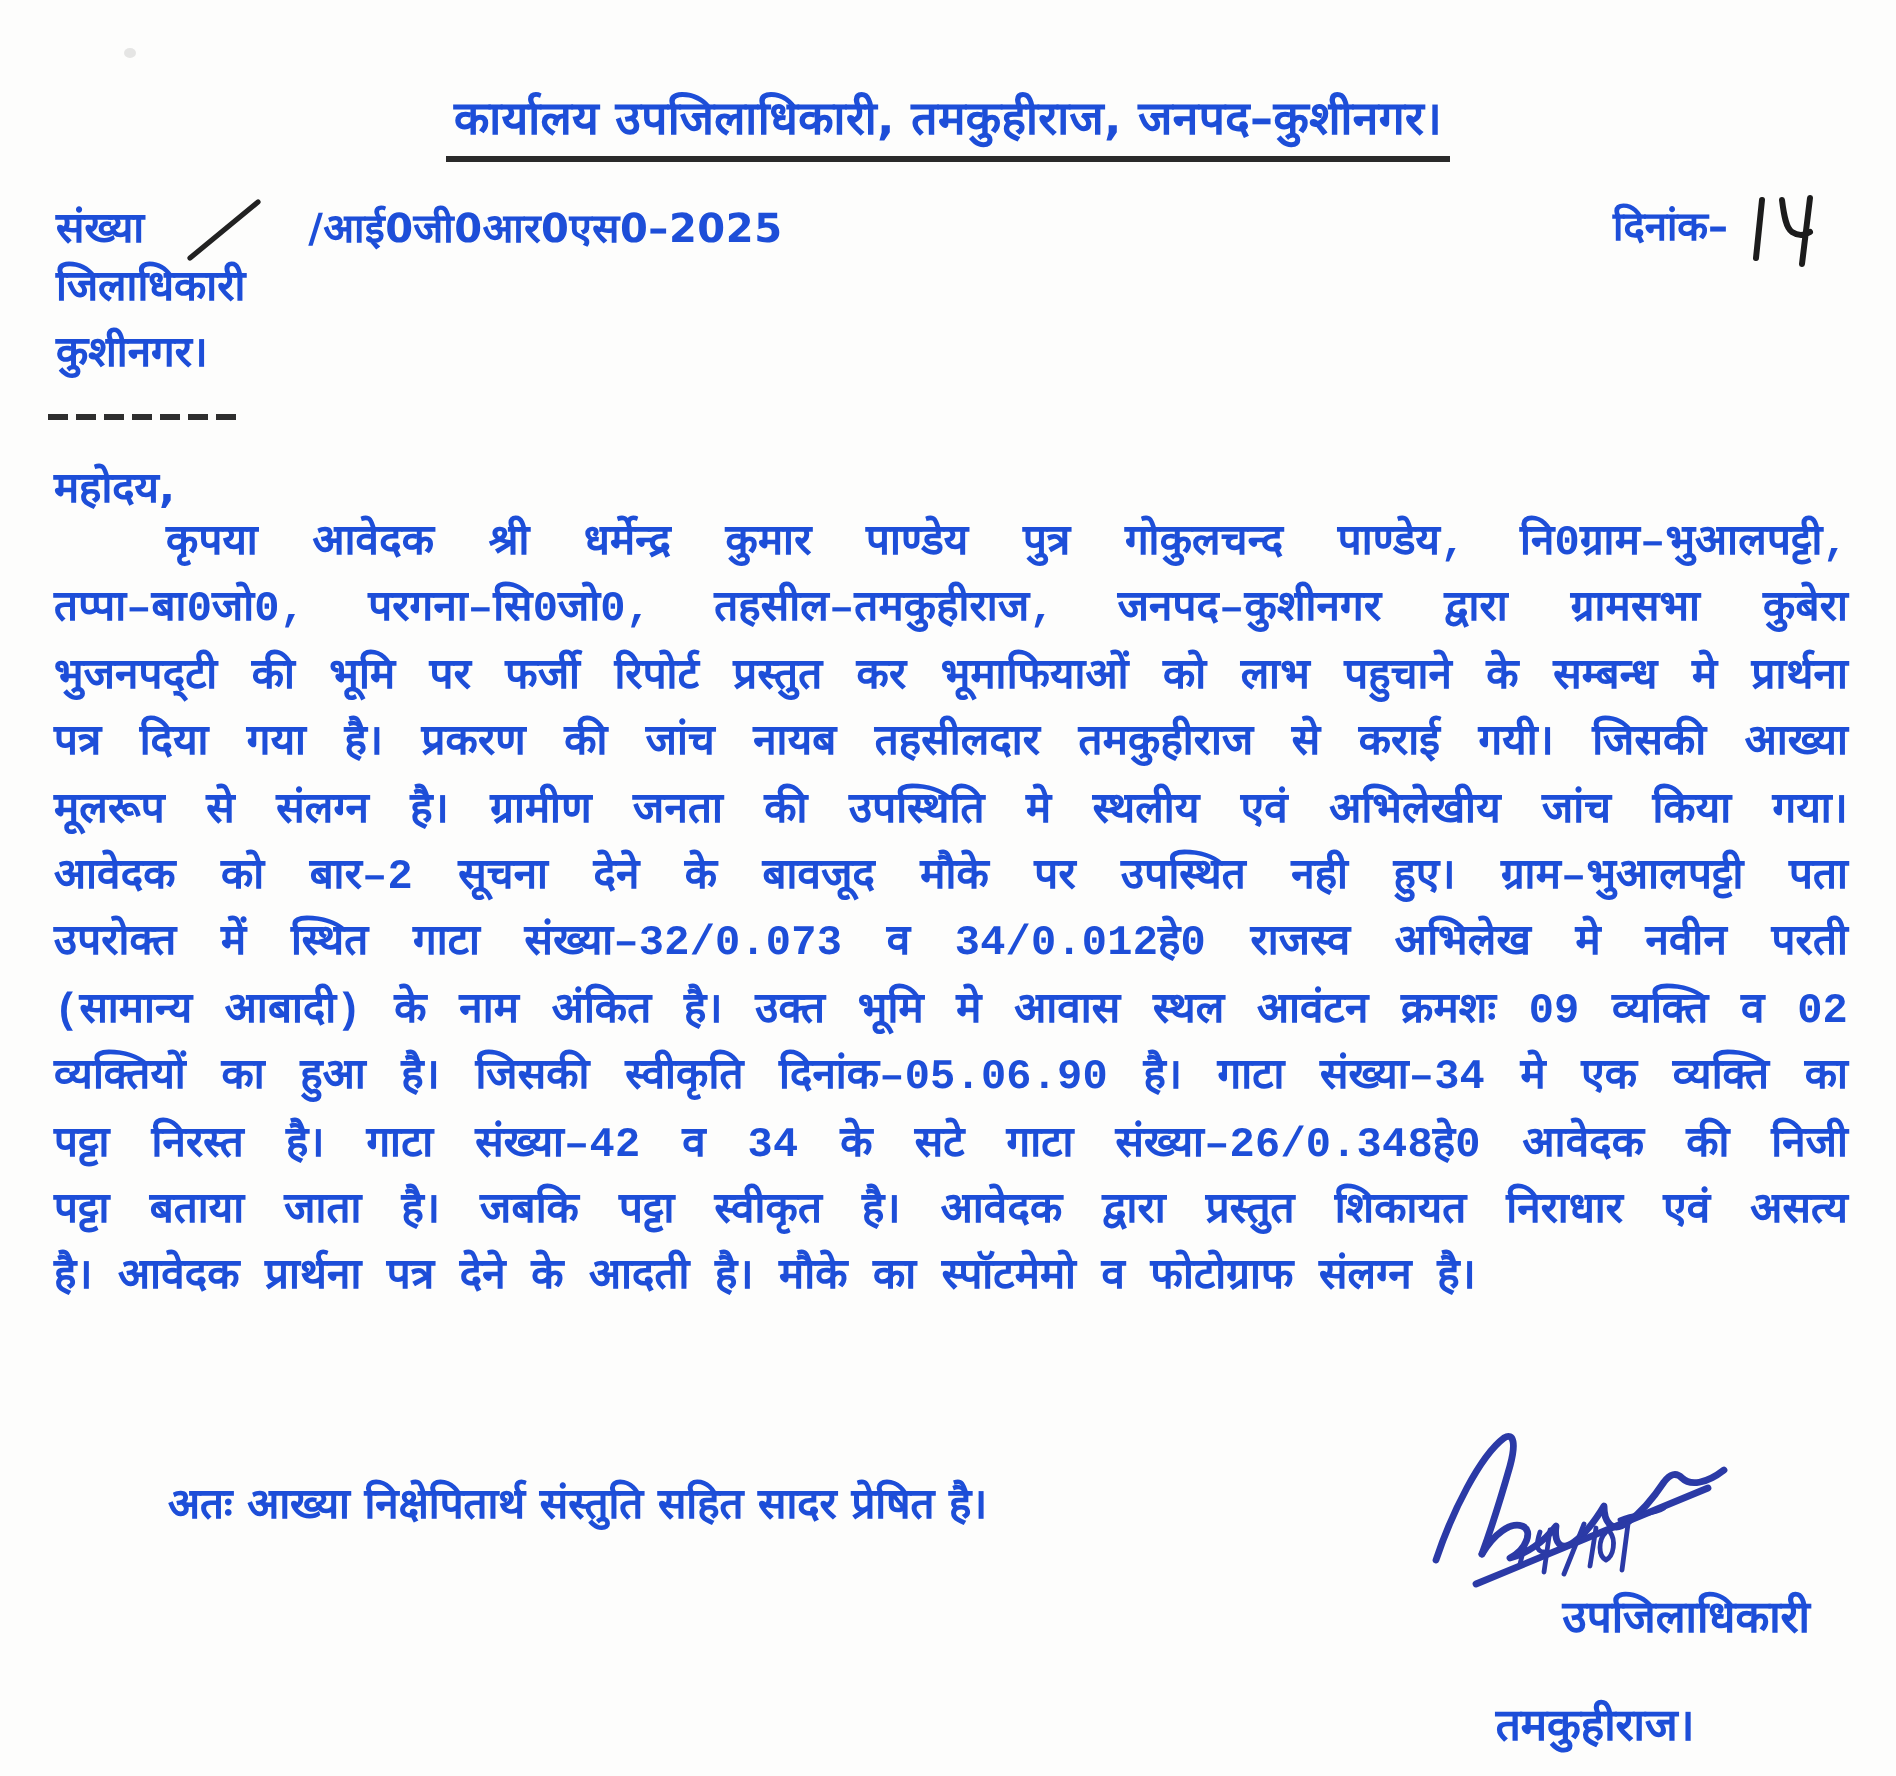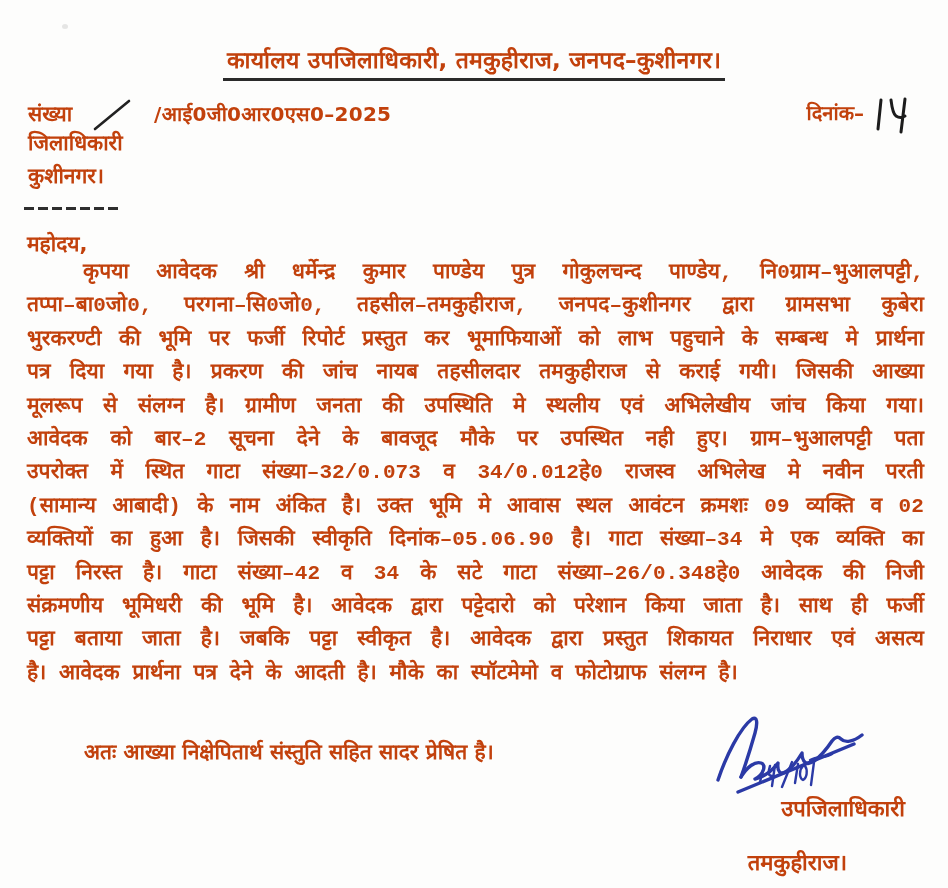--- a/index.html
+++ b/index.html
@@ -2,21 +2,21 @@
 <html><head>
 <meta charset="utf-8">
 <style>
   html,body{margin:0;padding:0;background:#e8e8e6;}
   .page{
     position:relative;
     width:948px;height:888px;
     background:#fdfdfc;
     overflow:hidden;
     font-family:"DejaVu Sans","Liberation Sans",sans-serif;
-    color:#c2410c;
+    color:#1d4ed8;
   }
   .sr{position:absolute;width:1px;height:1px;overflow:hidden;opacity:0;pointer-events:none;}
   .speck{position:absolute;left:62px;top:24px;width:6px;height:5px;border-radius:50%;background:rgba(120,120,120,.18);}
 
   .title-row{position:absolute;top:46px;left:0;width:100%;text-align:center;}
   .title-row .title{
     display:inline-block;
     font-size:23px;font-weight:700;line-height:1.25;
     border-bottom:3px solid #2a2a2a;padding:0 4px 3px;
     letter-spacing:.2px;
@@ -88,29 +88,28 @@
   <div class="addr1">जिलाधिकारी</div>
   <div class="addr2">कुशीनगर।</div>
 
   <div class="dash"></div>
 
   <div class="salutation">महोदय,</div>
 
   <div class="body-block">
     <div class="bline first">कृपया आवेदक श्री धर्मेन्द्र कुमार पाण्डेय पुत्र गोकुलचन्द पाण्डेय, नि0ग्राम–भुआलपट्टी,</div>
     <div class="bline">तप्पा–बा0जो0, परगना–सि0जो0, तहसील–तमकुहीराज, जनपद–कुशीनगर द्वारा ग्रामसभा कुबेरा</div>
-    <div class="bline">भुरकरण्टी की भूमि पर फर्जी रिपोर्ट प्रस्तुत कर भूमाफियाओं को लाभ पहुचाने के सम्बन्ध मे प्रार्थना</div>
+    <div class="bline">भुजनपद्टी की भूमि पर फर्जी रिपोर्ट प्रस्तुत कर भूमाफियाओं को लाभ पहुचाने के सम्बन्ध मे प्रार्थना</div>
     <div class="bline">पत्र दिया गया है। प्रकरण की जांच नायब तहसीलदार तमकुहीराज से कराई गयी। जिसकी आख्या</div>
     <div class="bline">मूलरूप से संलग्न है। ग्रामीण जनता की उपस्थिति मे स्थलीय एवं अभिलेखीय जांच किया गया।</div>
     <div class="bline">आवेदक को बार–2 सूचना देने के बावजूद मौके पर उपस्थित नही हुए। ग्राम–भुआलपट्टी पता</div>
     <div class="bline">उपरोक्त में स्थित गाटा संख्या–32/0.073 व 34/0.012हे0 राजस्व अभिलेख मे नवीन परती</div>
     <div class="bline">(सामान्य आबादी) के नाम अंकित है। उक्त भूमि मे आवास स्थल आवंटन क्रमशः 09 व्यक्ति व 02</div>
     <div class="bline">व्यक्तियों का हुआ है। जिसकी स्वीकृति दिनांक–05.06.90 है। गाटा संख्या–34 मे एक व्यक्ति का</div>
     <div class="bline">पट्टा निरस्त है। गाटा संख्या–42 व 34 के सटे गाटा संख्या–26/0.348हे0 आवेदक की निजी</div>
-    <div class="bline">संक्रमणीय भूमिधरी की भूमि है। आवेदक द्वारा पट्टेदारो को परेशान किया जाता है। साथ ही फर्जी</div>
     <div class="bline">पट्टा बताया जाता है। जबकि पट्टा स्वीकृत है। आवेदक द्वारा प्रस्तुत शिकायत निराधार एवं असत्य</div>
     <div class="bline lastline">है। आवेदक प्रार्थना पत्र देने के आदती है। मौके का स्पॉटमेमो व फोटोग्राफ संलग्न है।</div>
   </div>
 
   <div class="closing">अतः आख्या निक्षेपितार्थ संस्तुति सहित सादर प्रेषित है।</div>
 
   <svg class="sig-svg" width="200" height="90" viewBox="0 0 200 90">
     <g stroke="#2b3aa6" stroke-width="3.4" stroke-linecap="round" stroke-linejoin="round" fill="none">
       <path d="M16 70 C24 46 38 18 50 9 C55 6 56 12 53 23 C49 37 43 56 39 67"></path>
       <path d="M39 67 C45 57 53 51 59 53 C65 55 61 65 53 69 C61 67 70 61 76 53 C75 61 78 66 85 61 C92 56 97 48 100 43 C100 51 104 57 112 51 C119 46 126 37 130 31 C133 27 136 26 139 29 C143 33 151 32 160 25"></path>

